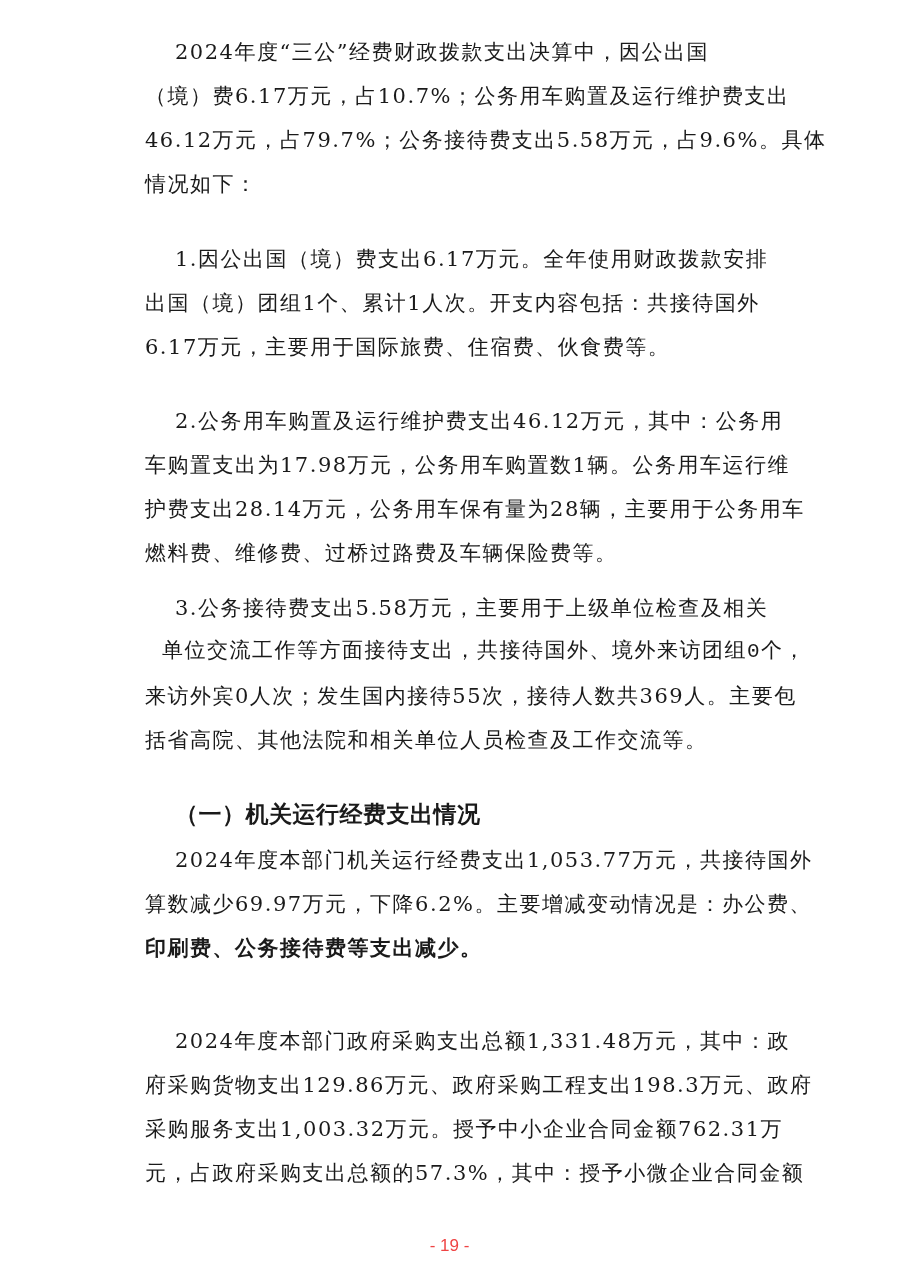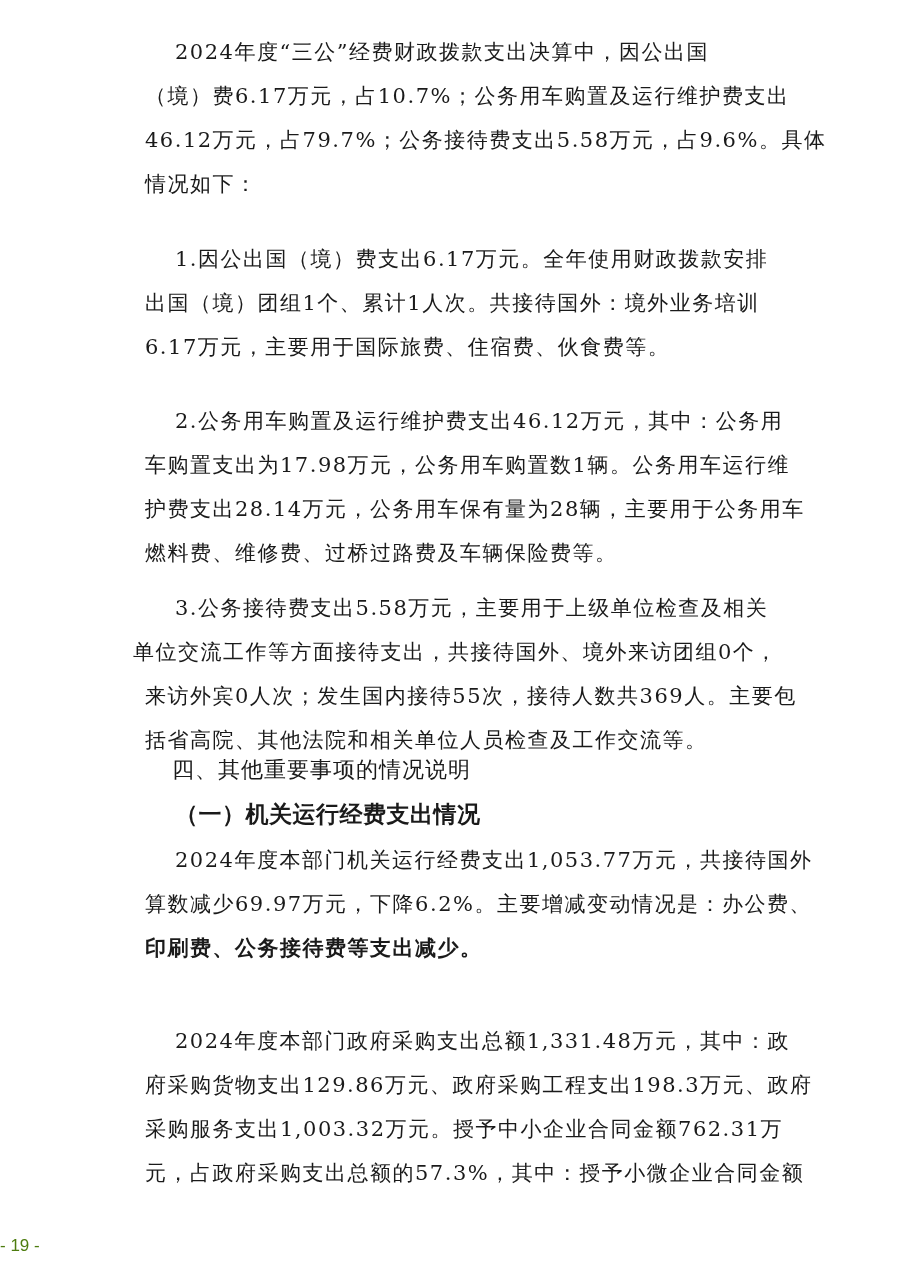--- a/index.html
+++ b/index.html
@@ -7,56 +7,55 @@
          font-family: "DejaVu Serif", "Liberation Serif", serif; color: #1a1a1a; }
   .page { position: absolute; left: 0; top: 0; width: 777px; height: 1273px; }
   .line { position: absolute; left: 168px; width: 570px; font-size: 21px; line-height: 30px;
           white-space: nowrap; letter-spacing: 1.5px; }
   .line.indent { left: 175px; }
   .line.flush { left: 168px; }
   .h1 { position: absolute; left: 172px; font-family: "DejaVu Sans", "Liberation Sans", sans-serif;
         font-size: 22px; font-weight: normal; line-height: 30px; letter-spacing: 1px; white-space: nowrap; }
   .h2 { position: absolute; left: 175px; font-family: "DejaVu Sans", "Liberation Sans", sans-serif;
         font-size: 23px; font-weight: bold; line-height: 30px; letter-spacing: 0.5px; white-space: nowrap; }
-  .footer { position: absolute; left: 0; width: 899px; top: 1236px; 
-            font-family: "Liberation Sans", sans-serif; font-size: 17px; color: #4d7c0f; }
+  .footer { position: absolute; left: 0; width: 899px; top: 1236px; text-align: center;
+            font-family: "Liberation Sans", sans-serif; font-size: 17px; color: #ef4444; }
 </style>
 </head>
 <body>
 
 <div class="page">
 
   <div>
     <div class="line indent" style="top:37px;left:175px;">2024年度“三公”经费财政拨款支出决算中，因公出国</div>
     <div class="line flush" style="top:81px;left:145px;">（境）费6.17万元，占10.7%；公务用车购置及运行维护费支出</div>
     <div class="line flush" style="top:125px;left:145px;">46.12万元，占79.7%；公务接待费支出5.58万元，占9.6%。具体</div>
     <div class="line flush" style="top:169px;left:145px;">情况如下：</div>
   </div>
 
   <div>
     <div class="line indent" style="top:244px;left:175px;">1.因公出国（境）费支出6.17万元。全年使用财政拨款安排</div>
-    <div class="line flush" style="top:288px;left:145px;">出国（境）团组1个、累计1人次。共接待国外：境外业务培训</div>
+    <div class="line flush" style="top:288px;left:145px;">出国（境）团组1个、累计1人次。开支内容包括：共接待国外</div>
     <div class="line flush" style="top:332px;left:145px;">6.17万元，主要用于国际旅费、住宿费、伙食费等。</div>
   </div>
 
   <div>
     <div class="line indent" style="top:406px;left:175px;">2.公务用车购置及运行维护费支出46.12万元，其中：公务用</div>
     <div class="line flush" style="top:450px;left:145px;">车购置支出为17.98万元，公务用车购置数1辆。公务用车运行维</div>
     <div class="line flush" style="top:494px;left:145px;">护费支出28.14万元，公务用车保有量为28辆，主要用于公务用车</div>
     <div class="line flush" style="top:538px;left:145px;">燃料费、维修费、过桥过路费及车辆保险费等。</div>
   </div>
 
   <div>
     <div class="line indent" style="top:593px;left:175px;">3.公务接待费支出5.58万元，主要用于上级单位检查及相关</div>
-    <div class="line flush" style="top:637px;left:133px;">单位交流工作等方面接待支出，共接待国外、境外来访团组0个，</div>
+    <div class="line flush" style="top:637px;left:162px;font-family:Liberation Mono, monospace;">单位交流工作等方面接待支出，共接待国外、境外来访团组0个，</div>
     <div class="line flush" style="top:681px;left:145px;">来访外宾0人次；发生国内接待55次，接待人数共369人。主要包</div>
     <div class="line flush" style="top:725px;left:145px;">括省高院、其他法院和相关单位人员检查及工作交流等。</div>
   </div>
 
-  <div class="h1" style="top:755px;">四、其他重要事项的情况说明</div>
 
   <div class="h2" style="top:799px;">（一）机关运行经费支出情况</div>
   <div>
     <div class="line indent" style="top:845px;left:175px;">2024年度本部门机关运行经费支出1,053.77万元，共接待国外</div>
     <div class="line flush" style="top:889px;left:145px;">算数减少69.97万元，下降6.2%。主要增减变动情况是：办公费、</div>
     <div class="line flush" style="top:933px;left:145px;font-weight:bold;">印刷费、公务接待费等支出减少。</div>
   </div>
 
   <div>
     <div class="line indent" style="top:1026px;left:175px;">2024年度本部门政府采购支出总额1,331.48万元，其中：政</div>

